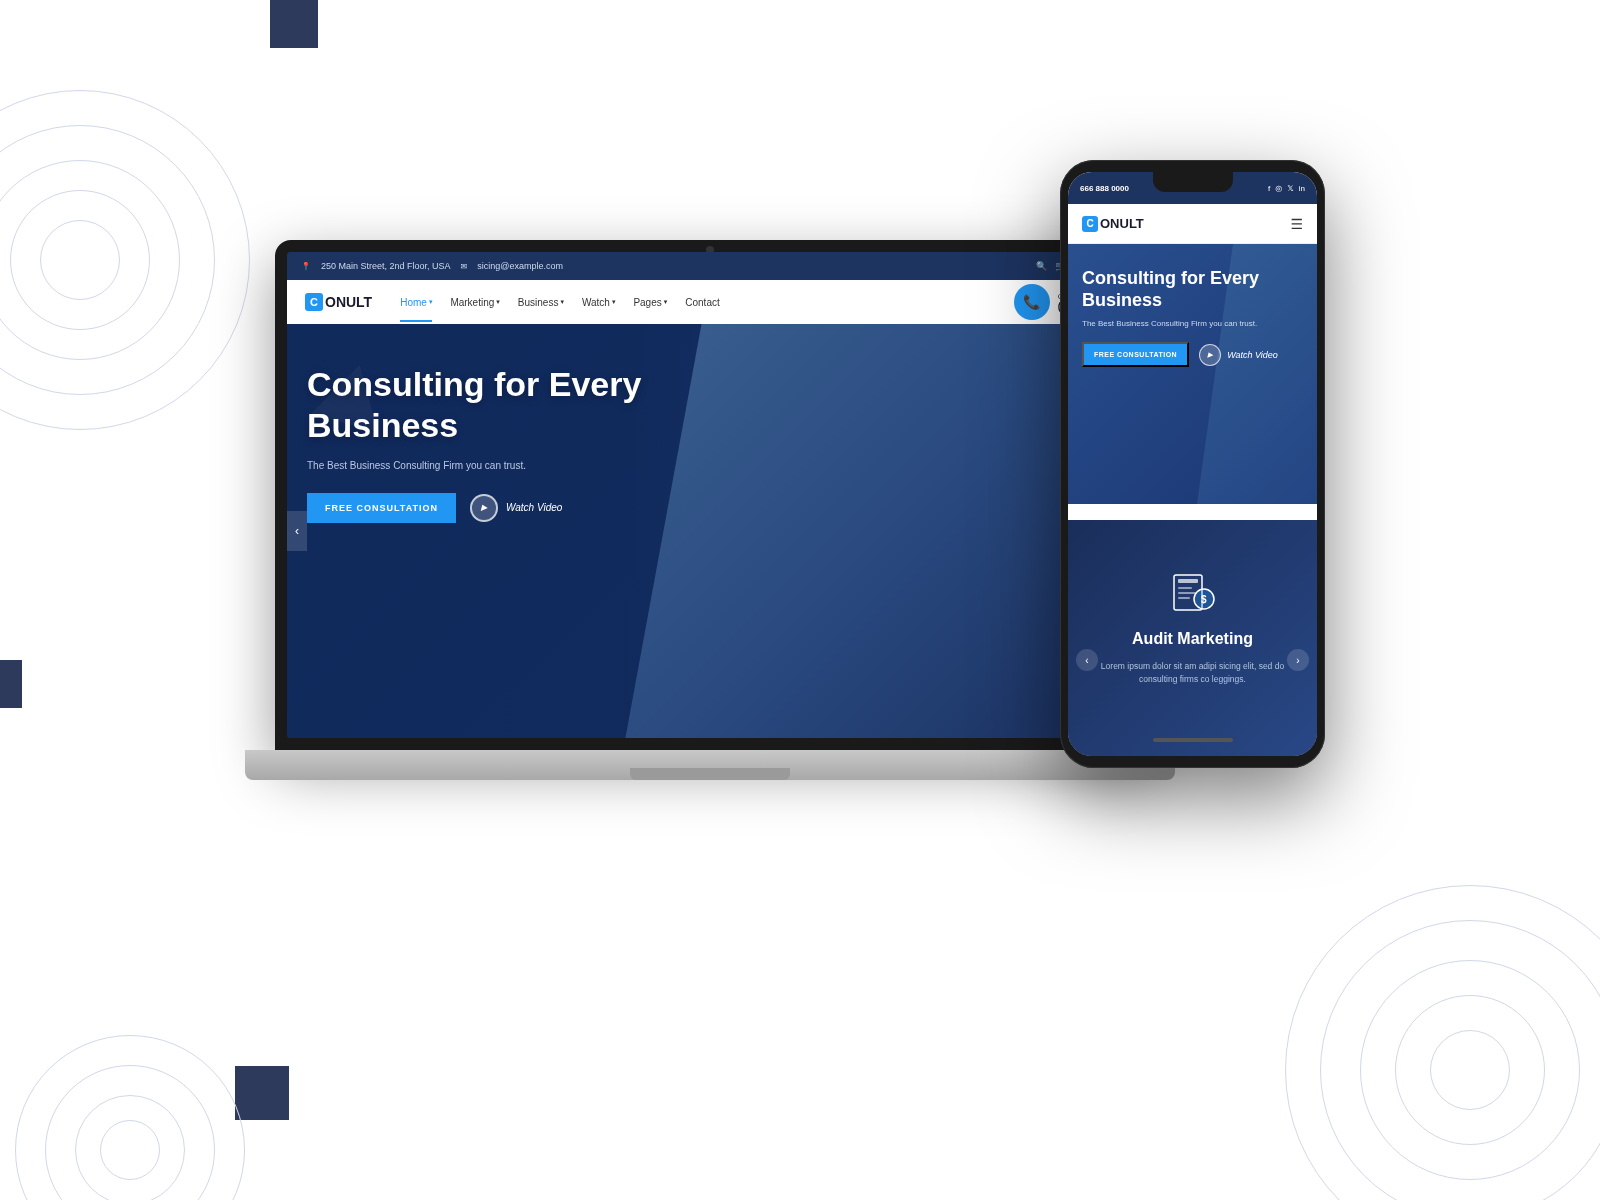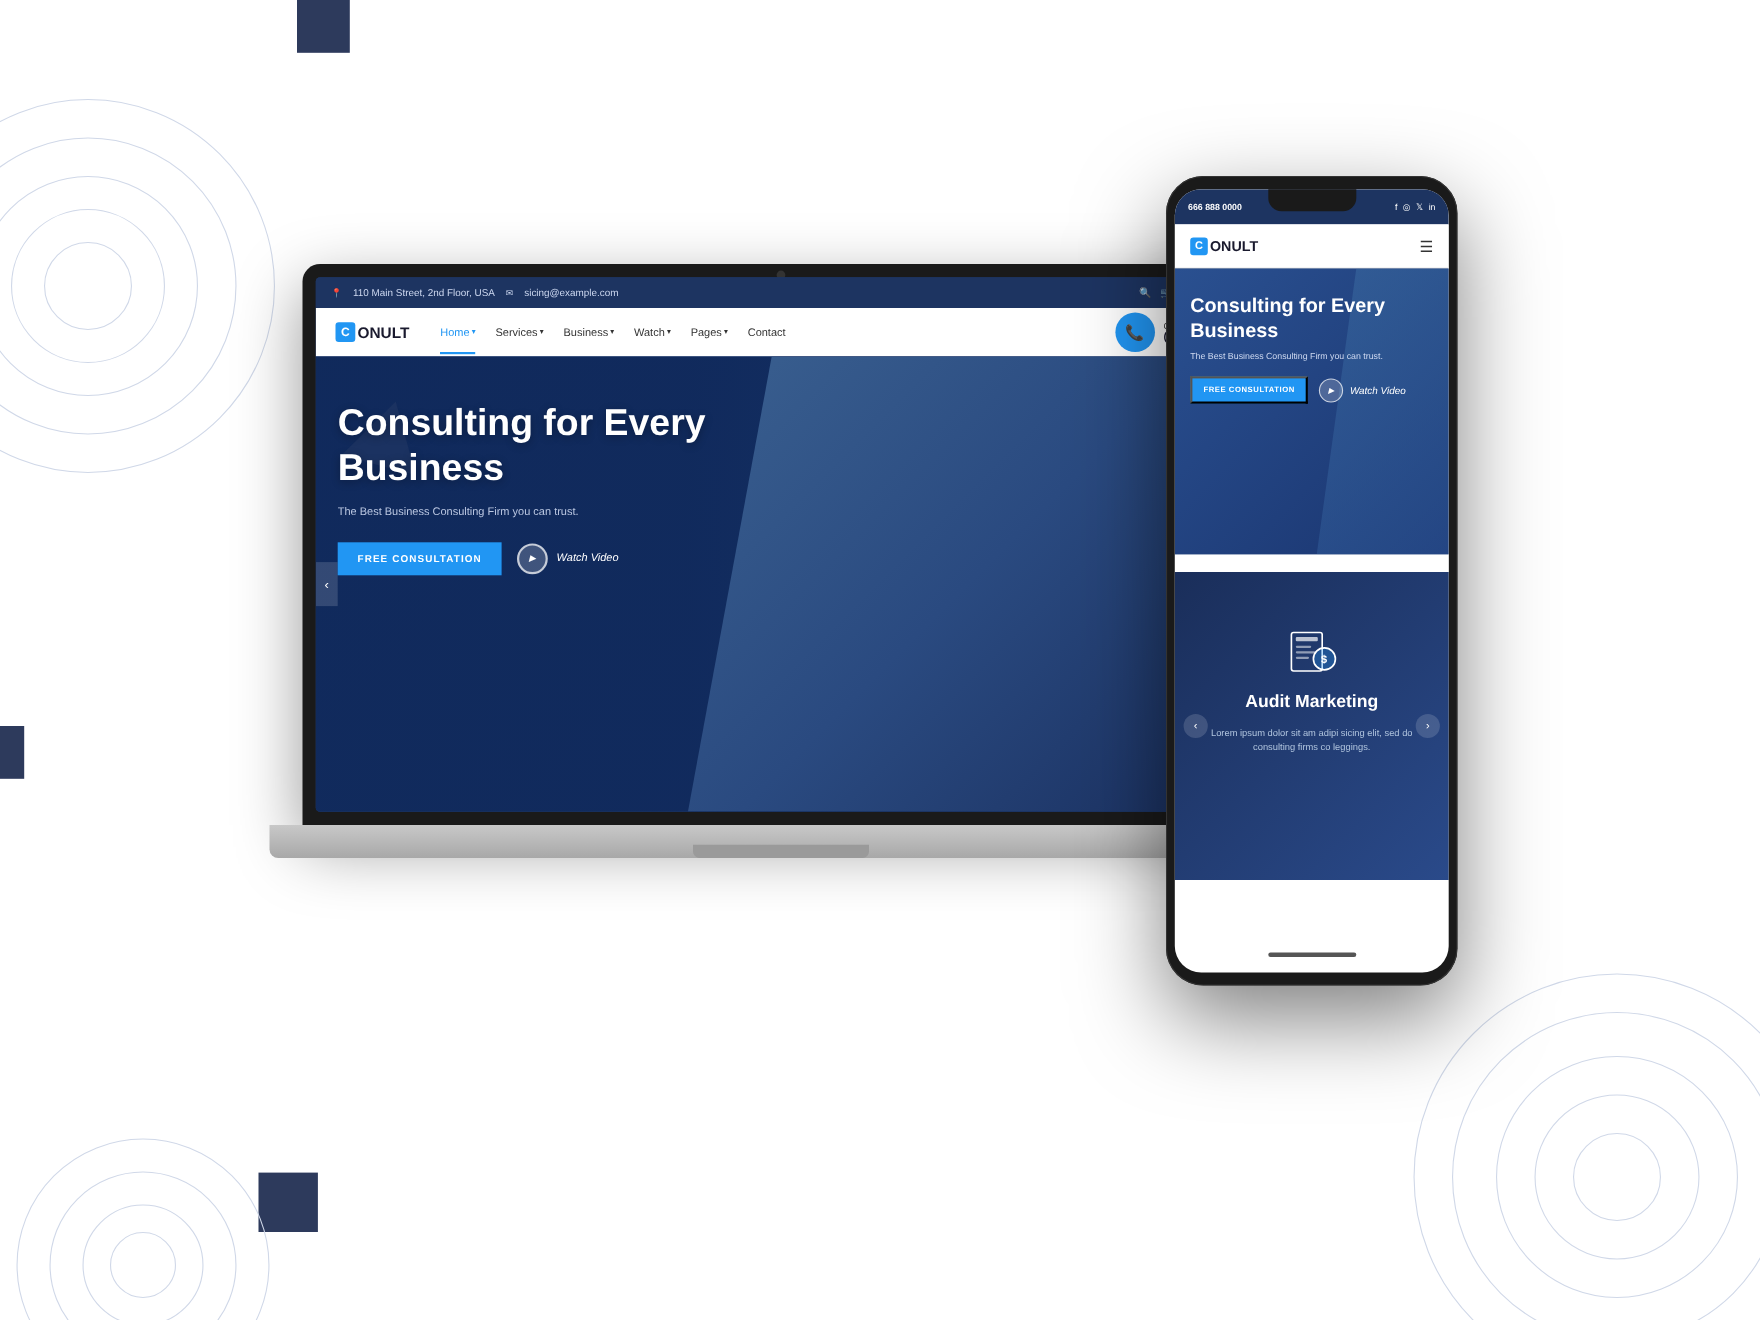--- a/index.html
+++ b/index.html
@@ -345,21 +345,21 @@
     
     .smartphone {
       position: absolute;
       right: 0;
       top: 0;
       width: 265px;
       height: 860px;
     }
     .sp-outer {
       width: 265px;
-      height: 736px;
+      height: 608px;
       background: #1a1a1a;
       border-radius: 34px;
       padding: 12px 8px;
       box-shadow: 0 30px 80px rgba(0,0,0,0.5), inset 0 0 0 1px #333;
       position: relative;
     }
     .sp-notch {
       position: absolute;
       top: 12px;
       left: 50%;
@@ -612,21 +612,21 @@
 
     <div class="laptop">
       <div class="laptop-body">
         <div class="laptop-screen-outer">
           <div class="laptop-camera-dot"></div>
           <div class="laptop-screen">
 
             <div class="ls-topbar">
               <div class="ls-topbar-left">
                 <span class="ls-pin-icon">📍</span>
-                <span>110 Main Street, 2nd Floor, USA</span>
+                <span>250 Main Street, 2nd Floor, USA</span>
                 <span class="ls-email-icon">✉</span>
                 <span>sicing@example.com</span>
               </div>
               <div class="ls-topbar-right">
                 <span style="cursor:pointer;">🔍</span>
                 <div class="ls-cart-wrapper">
                   <span>🛒</span>
                   <span class="ls-cart-badge">0</span>
                 </div>
                 <span class="ls-social-icon">𝕏</span>
@@ -639,21 +639,21 @@
             <div class="ls-navbar">
               <div class="ls-logo">
                 <span class="ls-logo-c">C</span>
                 <span>ONULT</span>
               </div>
               <div class="ls-nav-item active">
                 <span>Home</span>
                 <span class="ls-nav-arrow">▾</span>
               </div>
               <div class="ls-nav-item">
-                <span>Services</span>
+                <span>Marketing</span>
                 <span class="ls-nav-arrow">▾</span>
               </div>
               <div class="ls-nav-item">
                 <span>Business</span>
                 <span class="ls-nav-arrow">▾</span>
               </div>
               <div class="ls-nav-item">
                 <span>Watch</span>
                 <span class="ls-nav-arrow">▾</span>
               </div>

